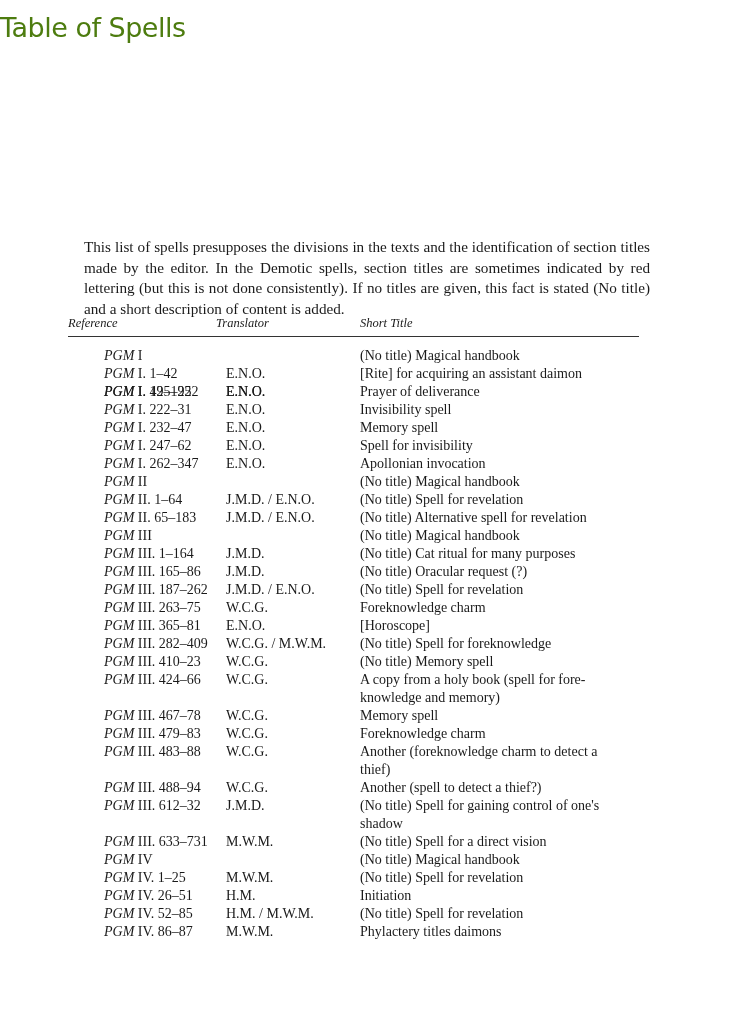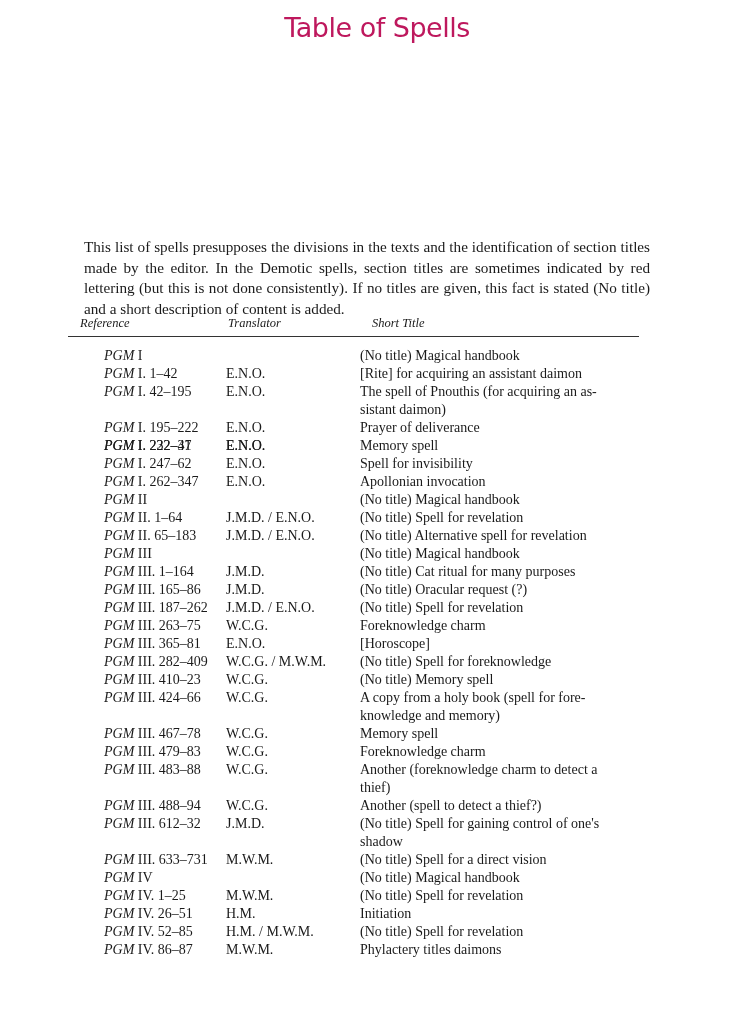--- a/index.html
+++ b/index.html
@@ -1,30 +1,30 @@
 <!DOCTYPE html>
 <html><head>
 <meta charset="utf-8">
 <style>
   html, body { margin: 0; padding: 0; background: #ffffff; }
   body { width: 754px; height: 1024px; position: relative; overflow: hidden; color: #1a1a1a; }
   .page-title {
     position: absolute; left: 0; width: 754px; top: 12px; margin: 0;
-    text-align: center; font-family: "DejaVu Sans", sans-serif;
-    font-size: 27px; font-weight: normal; letter-spacing: -0.5px; color: #be185d;
+    font-family: "DejaVu Sans", sans-serif;
+    font-size: 27px; font-weight: normal; letter-spacing: -0.5px; color: #4d7c0f;
   }
   .intro {
     position: absolute; left: 68px; top: 221px; width: 566px; margin: 16px;
     font-family: "Liberation Serif", serif; font-size: 15.2px; line-height: 20.5px;
     text-align: justify; color: #1a1a1a;
   }
   .table-wrap { position: absolute; left: 68px; top: 314px; width: 571px; }
   .thead { position: relative; height: 22px; border-bottom: 1px solid #333;
     font-family: "Liberation Serif", serif; font-style: italic; font-size: 12.5px; }
-  .thead span { position: absolute; top: 2px; margin-left: 12px; }
+  .thead span { position: absolute; top: 2px; }
   .col-ref { left: 0; }
   .col-tr { left: 148px; }
   .col-title { left: 292px; }
   .rows { margin-top: 10px; }
   .row { position: relative; font-family: "Liberation Serif", serif; font-size: 14px; line-height: 18px; }
   .row .ref { position: absolute; left: 0; top: 0; white-space: nowrap; margin-left: 36px; }
   .row .ref i { font-style: italic; }
   .row .tr { position: absolute; left: 158px; top: 0; white-space: nowrap; }
   .row .title { margin-left: 292px; width: 268px; display: block; }
 </style>
@@ -48,30 +48,30 @@
         <span class="title">(No title) Magical handbook</span>
       </div>
       <div class="row">
         <span class="ref"><i>PGM</i><span> I. 1–42</span></span>
         <span class="tr">E.N.O.</span>
         <span class="title">[Rite] for acquiring an assistant daimon</span>
       </div>
       <div class="row">
         <span class="ref"><i>PGM</i><span> I. 42–195</span></span>
         <span class="tr">E.N.O.</span>
-        <span class="title">The spell of Pnouthis (for acquiring an as- sistant daimon)</span>
       </div>
       <div class="row">
         <span class="ref"><i>PGM</i><span> I. 195–222</span></span>
         <span class="tr">E.N.O.</span>
         <span class="title">Prayer of deliverance</span>
       </div>
       <div class="row">
         <span class="ref"><i>PGM</i><span> I. 222–31</span></span>
         <span class="tr">E.N.O.</span>
+        <span class="title">Invisibility spell</span>
       </div>
       <div class="row">
         <span class="ref"><i>PGM</i><span> I. 232–47</span></span>
         <span class="tr">E.N.O.</span>
         <span class="title">Memory spell</span>
       </div>
       <div class="row">
         <span class="ref"><i>PGM</i><span> I. 247–62</span></span>
         <span class="tr">E.N.O.</span>
         <span class="title">Spell for invisibility</span>

